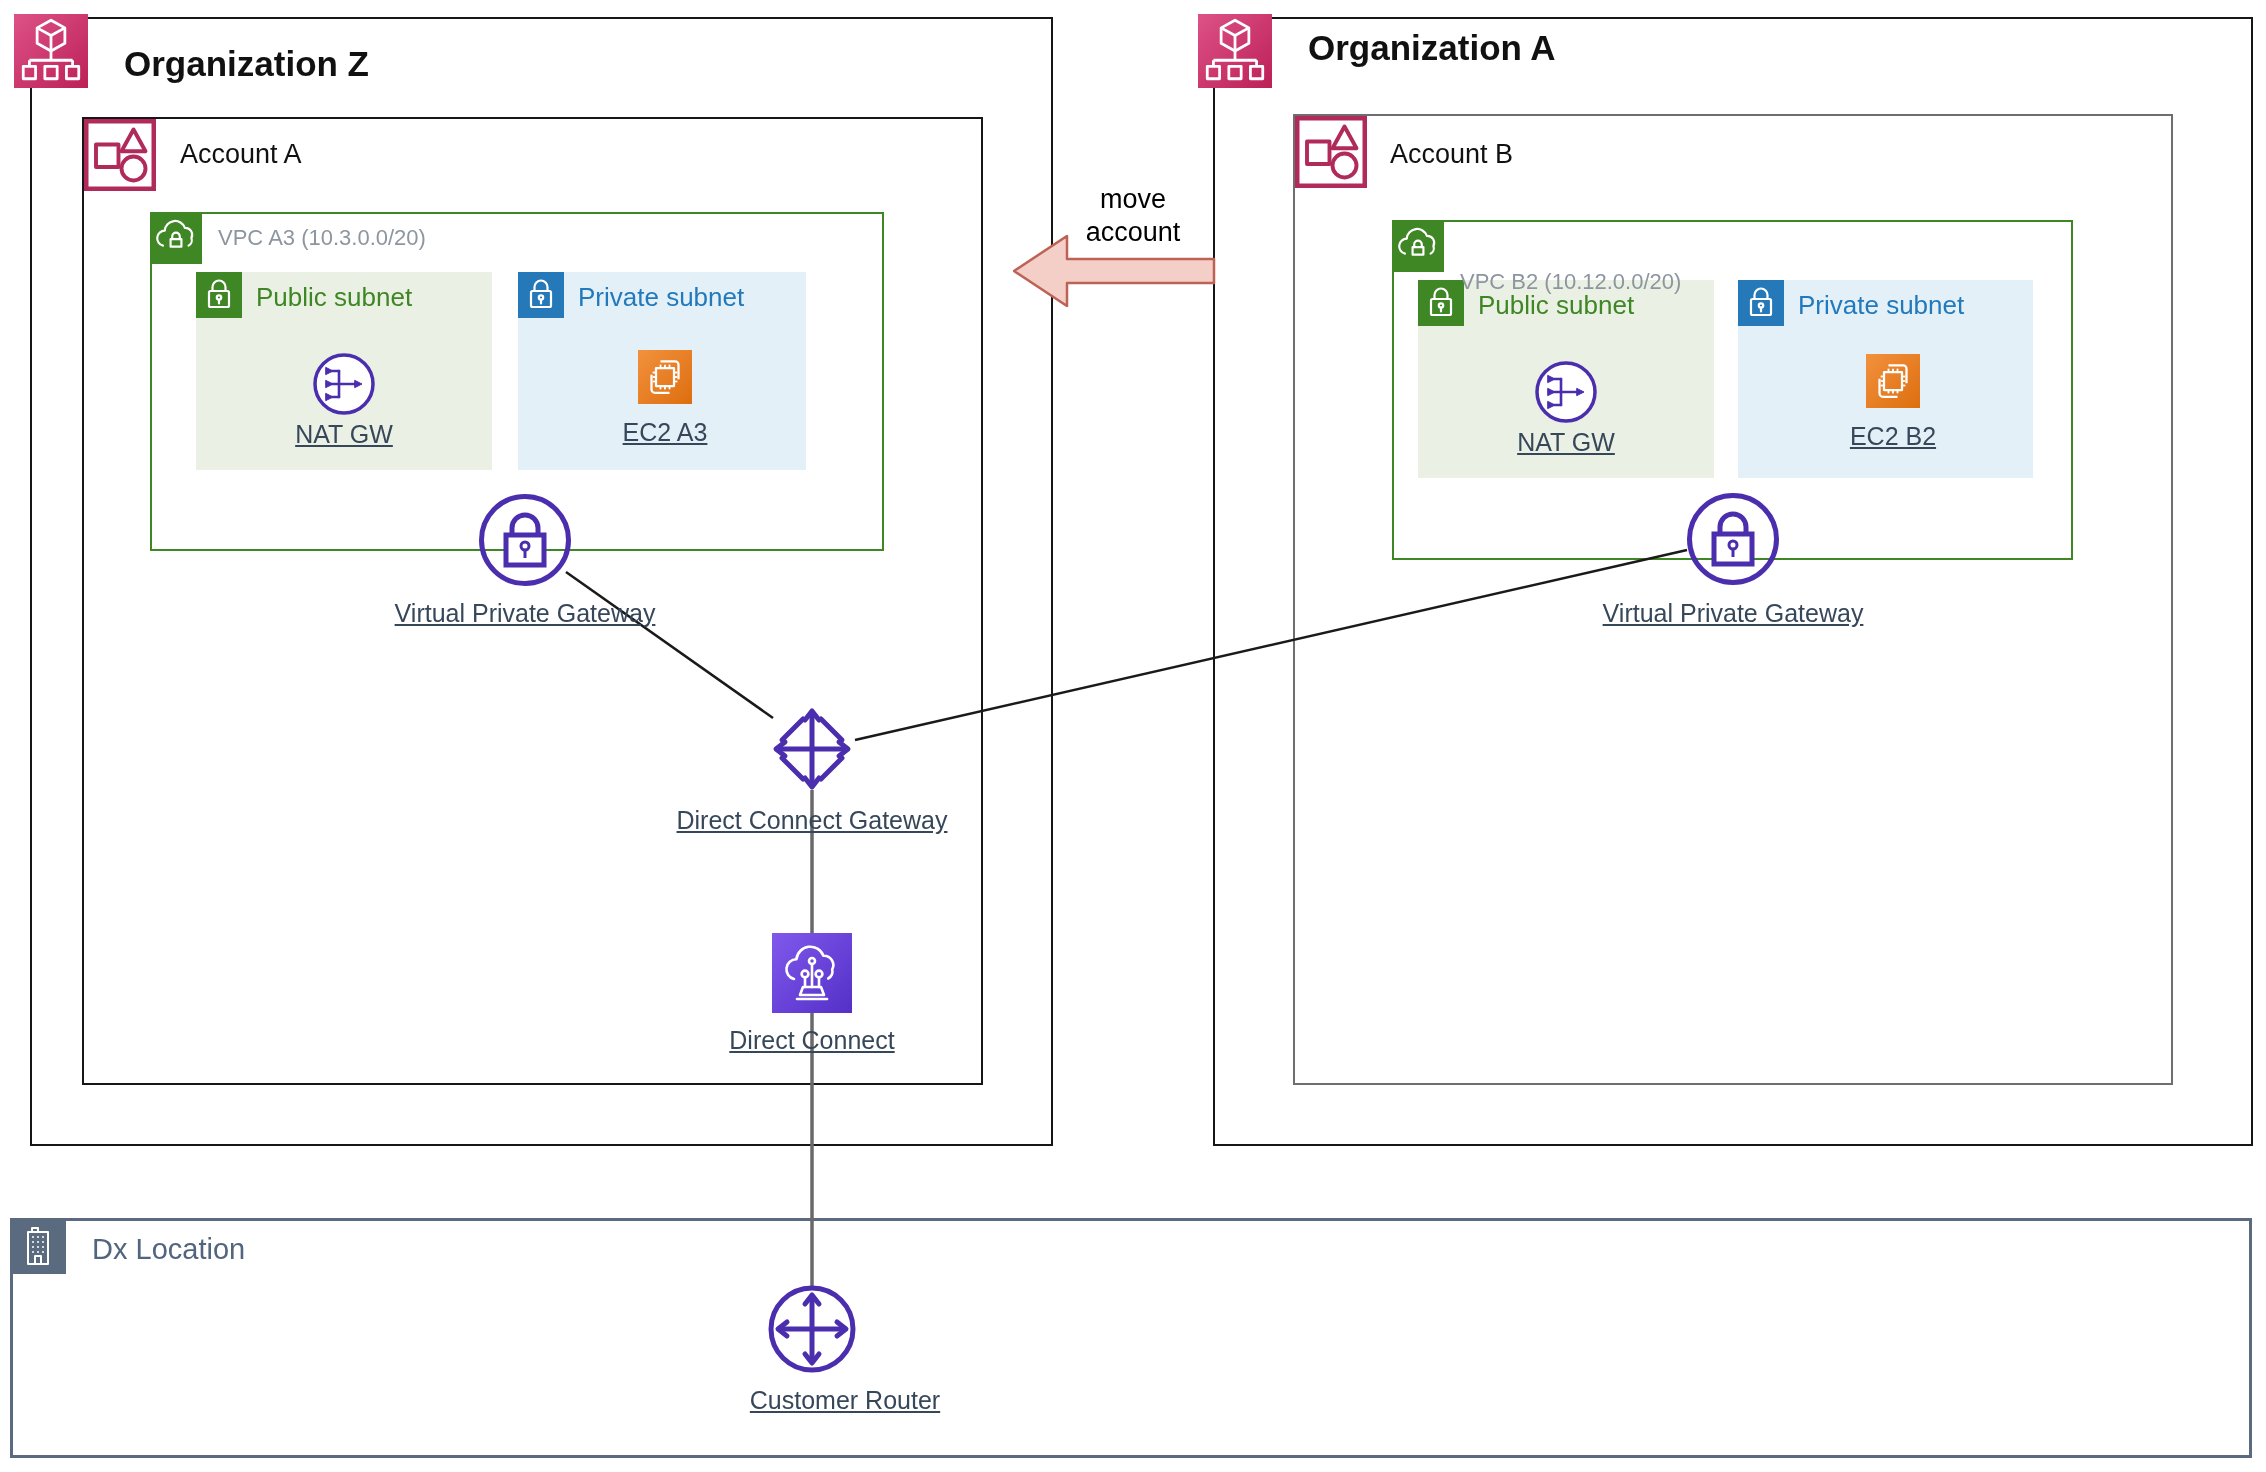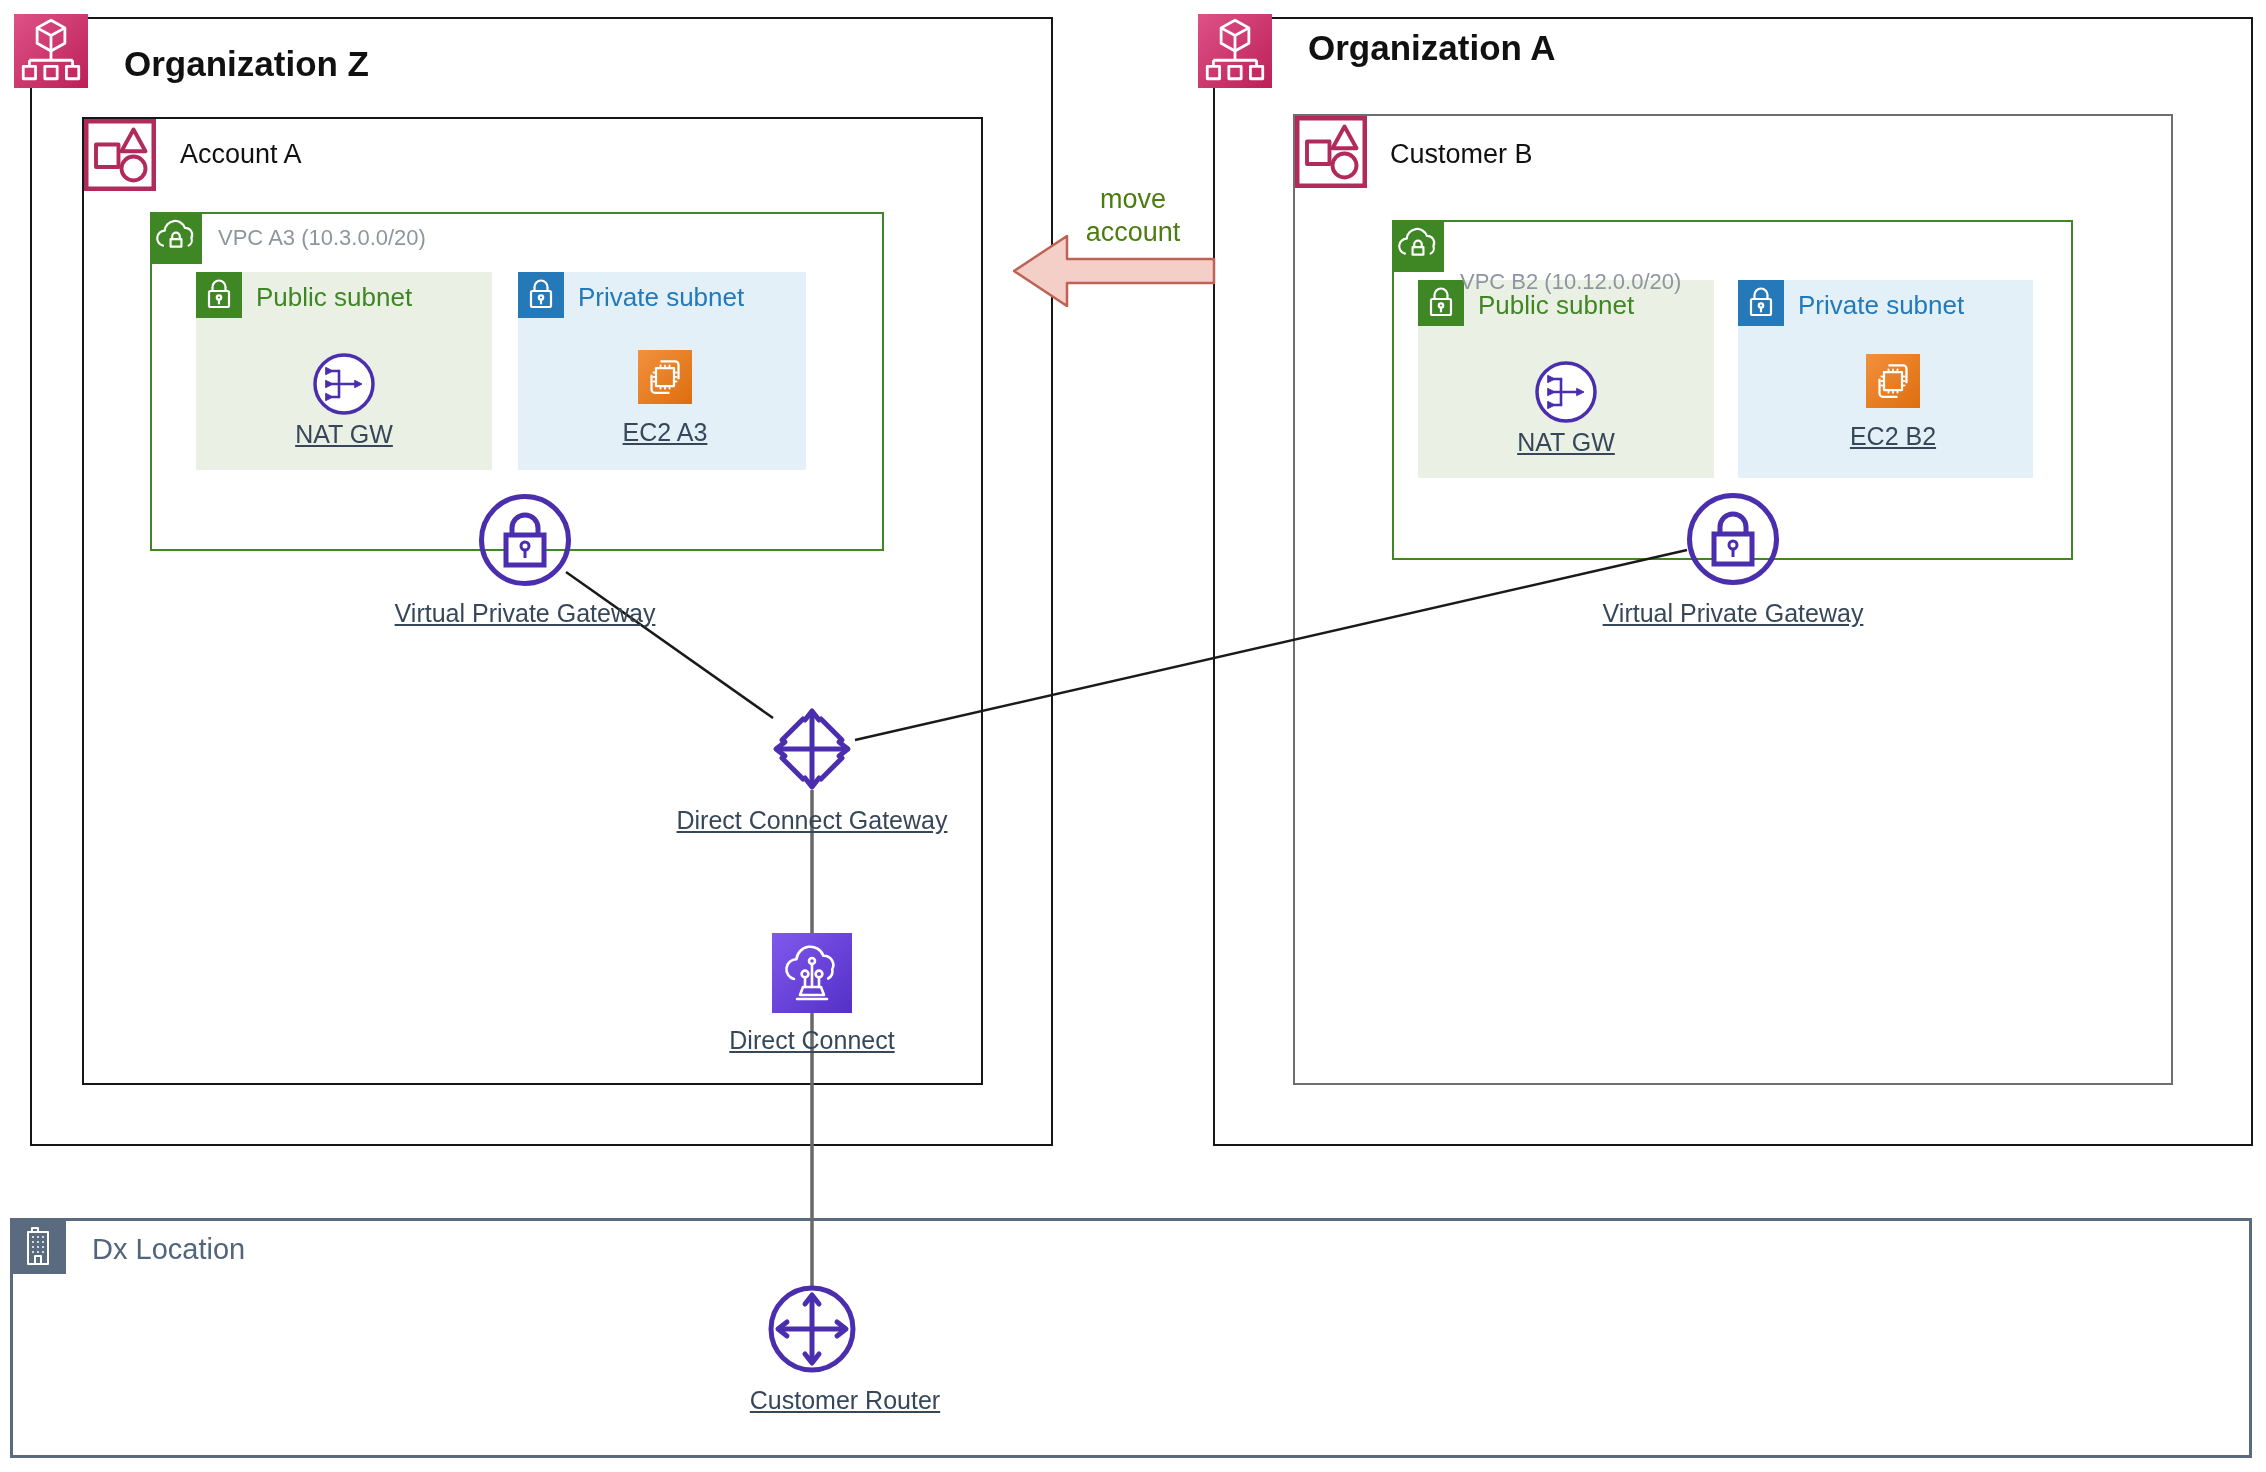--- a/index.html
+++ b/index.html
@@ -14,21 +14,21 @@
   .dx-box{border:3px solid #5A6B80;z-index:1;}
   .icon{position:absolute;z-index:6;}
   .lbl{position:absolute;z-index:7;white-space:nowrap;}
   .org-title{font-size:35px;font-weight:bold;color:#111;}
   .acct-title{font-size:27px;color:#111;}
   .vpc-lbl{font-size:22px;color:#8D969E;}
   .subnet-lbl{font-size:26px;}
   .green-t{color:#3F8624;}
   .blue-t{color:#2279BC;}
   .node-lbl{font-size:25px;color:#37475A;text-align:center;text-decoration:underline;}
-  .move-lbl{font-size:27px;color:#4d7c0f;line-height:33px;text-align:center;white-space:pre-line;z-index:7;position:absolute;}
+  .move-lbl{font-size:27px;color:#000000;line-height:33px;text-align:center;white-space:pre-line;z-index:7;position:absolute;}
   .dxloc-title{font-size:29px;color:#52657E;}
   #wires{position:absolute;left:0;top:0;z-index:5;pointer-events:none;}
 </style>
 </head>
 <body>
 
 <div id="canvas">
 
   <div class="box org-box" style="left:30px;top:17px;width:1023px;height:1129px;"></div>
   <div class="box acct-box" style="left:82px;top:117px;width:901px;height:968px;"></div>
@@ -107,21 +107,21 @@
   <div class="lbl org-title" style="left:1308px;top:28px;">Organization A</div>
 
   <svg class="icon" style="left:1295px;top:116px;" width="72" height="72" viewBox="0 0 48 48">
     <rect x="1.5" y="1.5" width="45" height="45" fill="#fff" stroke="#B02B5A" stroke-width="3"></rect>
     <g stroke="#B02B5A" stroke-width="2.6" fill="none" stroke-linejoin="round">
       <rect x="8" y="17" width="15" height="15"></rect>
       <polygon points="33,7 41,21.5 25,21.5"></polygon>
       <circle cx="33" cy="33" r="8"></circle>
     </g>
   </svg>
-  <div class="lbl acct-title" style="left:1390px;top:139px;">Customer B</div>
+  <div class="lbl acct-title" style="left:1390px;top:139px;">Account B</div>
 
   <svg class="icon" style="left:150px;top:212px;" width="52" height="52" viewBox="0 0 48 48">
     <rect width="48" height="48" fill="#3F8624"></rect>
     <g stroke="#fff" stroke-width="2" fill="none" stroke-linecap="round" stroke-linejoin="round">
       <path d="M12 31 a7 7 0 0 1 1.6 -13.8 a9.6 9.6 0 0 1 18.6 -2.6 a6.4 6.4 0 0 1 6 9.4 a5.6 5.6 0 0 1 -2.6 7"></path>
       <path d="M20.5 25 v-2.4 a3.5 3.5 0 0 1 7 0 V25"></path>
       <rect x="19" y="25" width="10" height="7"></rect>
     </g>
   </svg>
   <div class="lbl vpc-lbl" style="left:218px;top:225px;">VPC A3 (10.3.0.0/20)</div>

